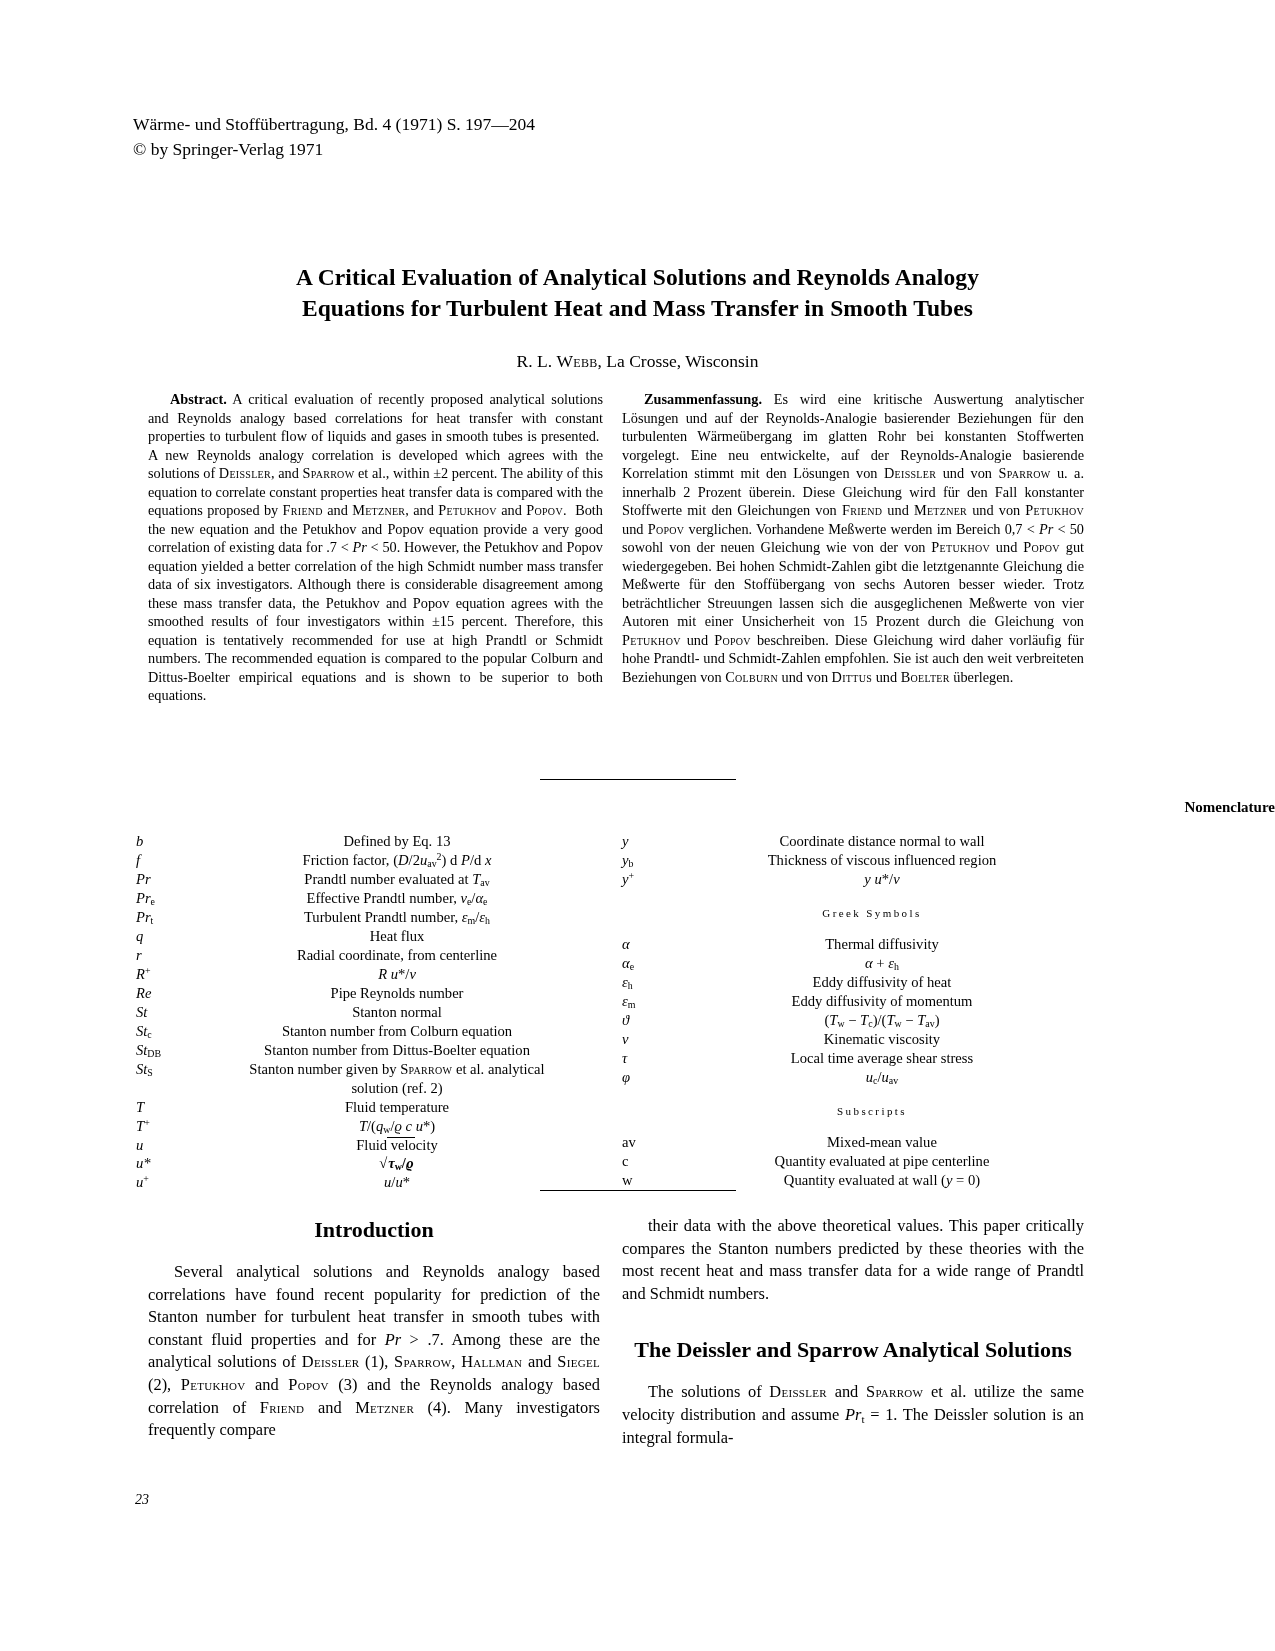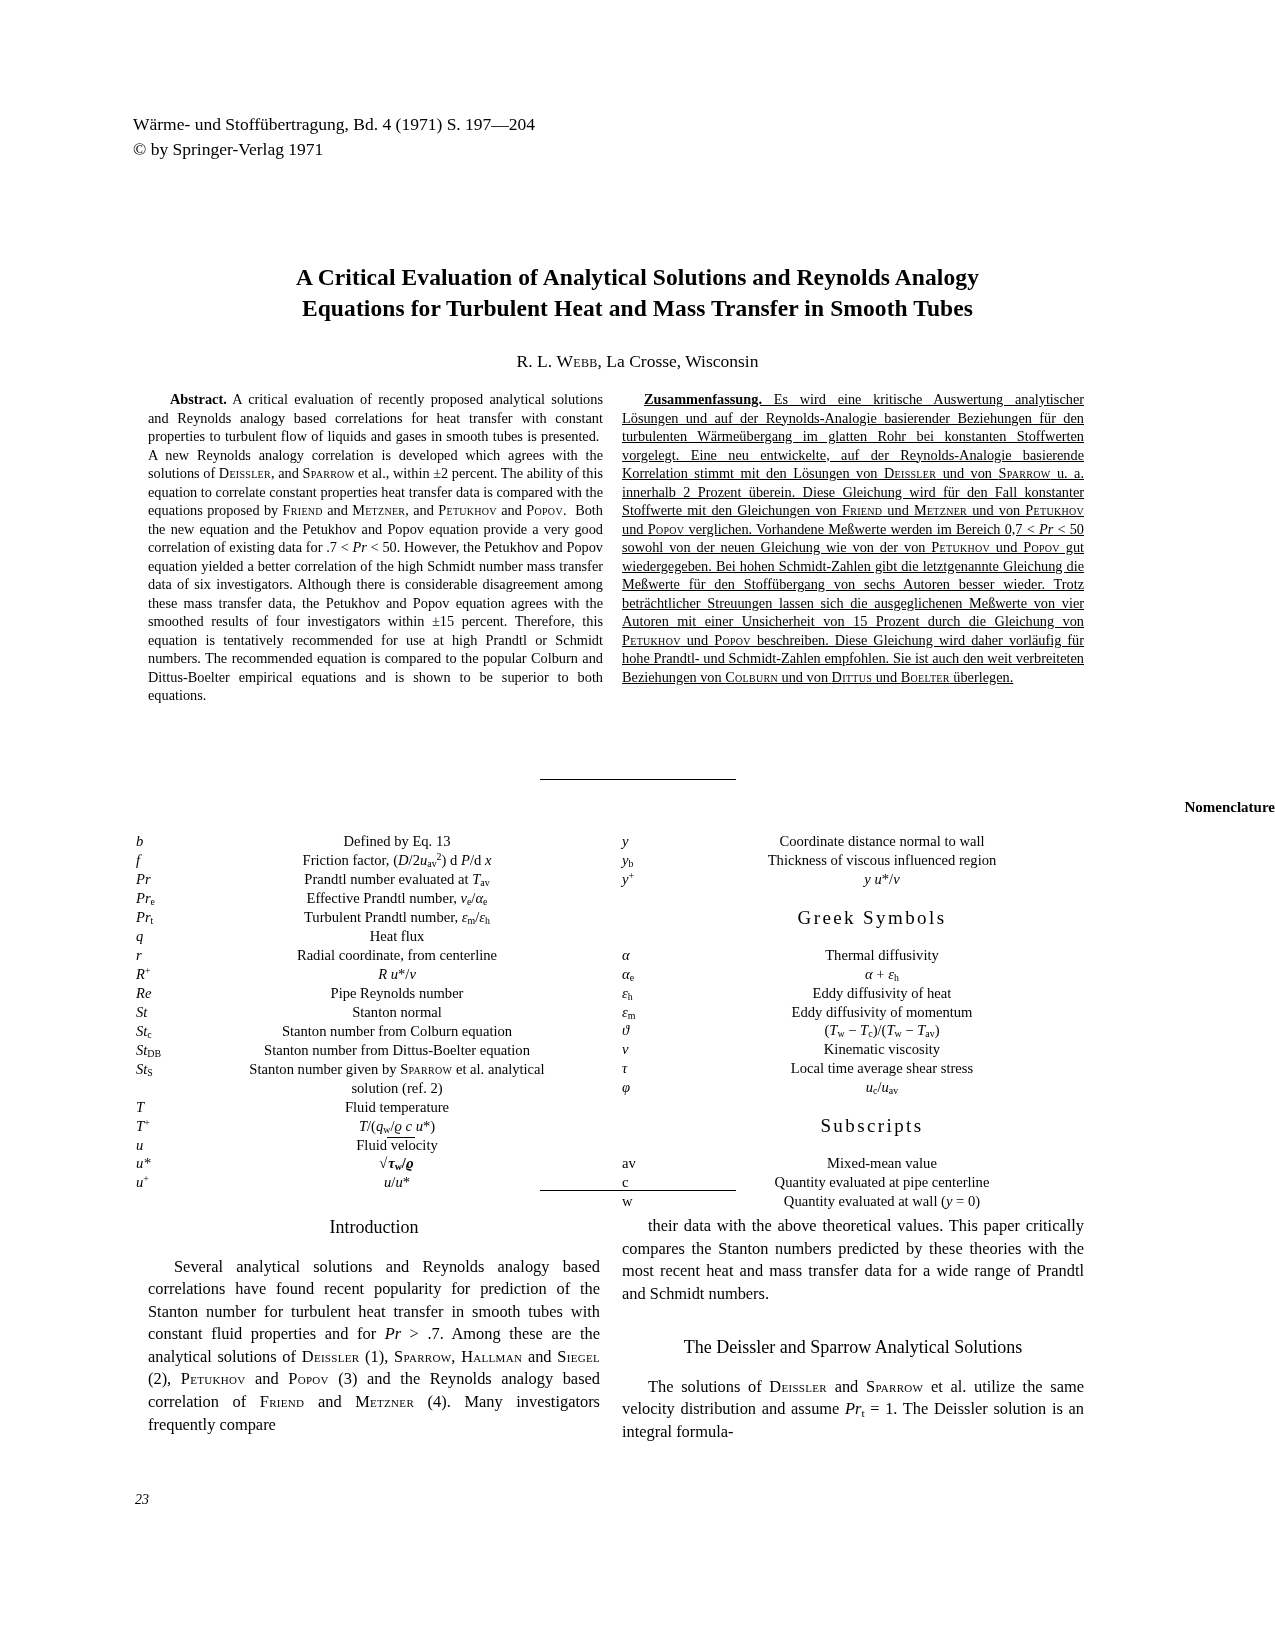--- a/index.html
+++ b/index.html
@@ -59,21 +59,21 @@
   .abs-col {
     position: absolute;
     top: 390px;
     font-size: 14.3px;
     line-height: 1.295;
     text-align: justify;
     text-justify: inter-word;
     hyphens: manual;
   }
   .abs-left  { left: 148px;  width: 455px; }
-  .abs-right { left: 622px;  width: 462px; text-decoration: underline; }
+  .abs-right { left: 622px;  width: 462px; }
   .abs-col p { margin: 0; text-indent: 22px; }
   .abs-col .lead { font-weight: bold; }
   .it { font-style: italic; }
 
   
   .rule {
     position: absolute;
     height: 0;
     border-top: 1.6px solid #000;
   }
@@ -106,21 +106,21 @@
     flex: 0 0 auto;
     font-style: italic;
     white-space: nowrap;
   }
   .nom-left  .nom-sym { width: 52px; }
   .nom-right .nom-sym { width: 50px; }
   .nom-def { flex: 1 1 auto; text-align: center; }
 
   .grp-head {
     text-align: center;
-    font-size: 19px;
+    font-size: 11px;
     letter-spacing: 2.4px;
     margin: 17px 0 15px 0;
   }
   .nom-right .grp-head { padding-left: 30px; }
 
   sub, sup {
     font-size: 0.68em;
     line-height: 0;
   }
   sub { vertical-align: -0.25em; }
@@ -137,22 +137,22 @@
     position: absolute;
     top: 1215px;
     font-size: 16.4px;
     line-height: 1.375;
     text-align: justify;
   }
   .body-left  { left: 148px; width: 452px; }
   .body-right { left: 622px; width: 462px; }
   .sec-head {
     text-align: center;
-    font-weight: normal;
-    font-size: 18px;
+    font-weight: bold;
+    font-size: 22px;
     margin: 0 0 16px 0;
   }
   .body-col p { margin: 0; text-indent: 26px; }
   .sec-head.second { margin-top: 30px; }
 
   
   .folio {
     position: absolute;
     left: 135px;
     top: 1492px;

